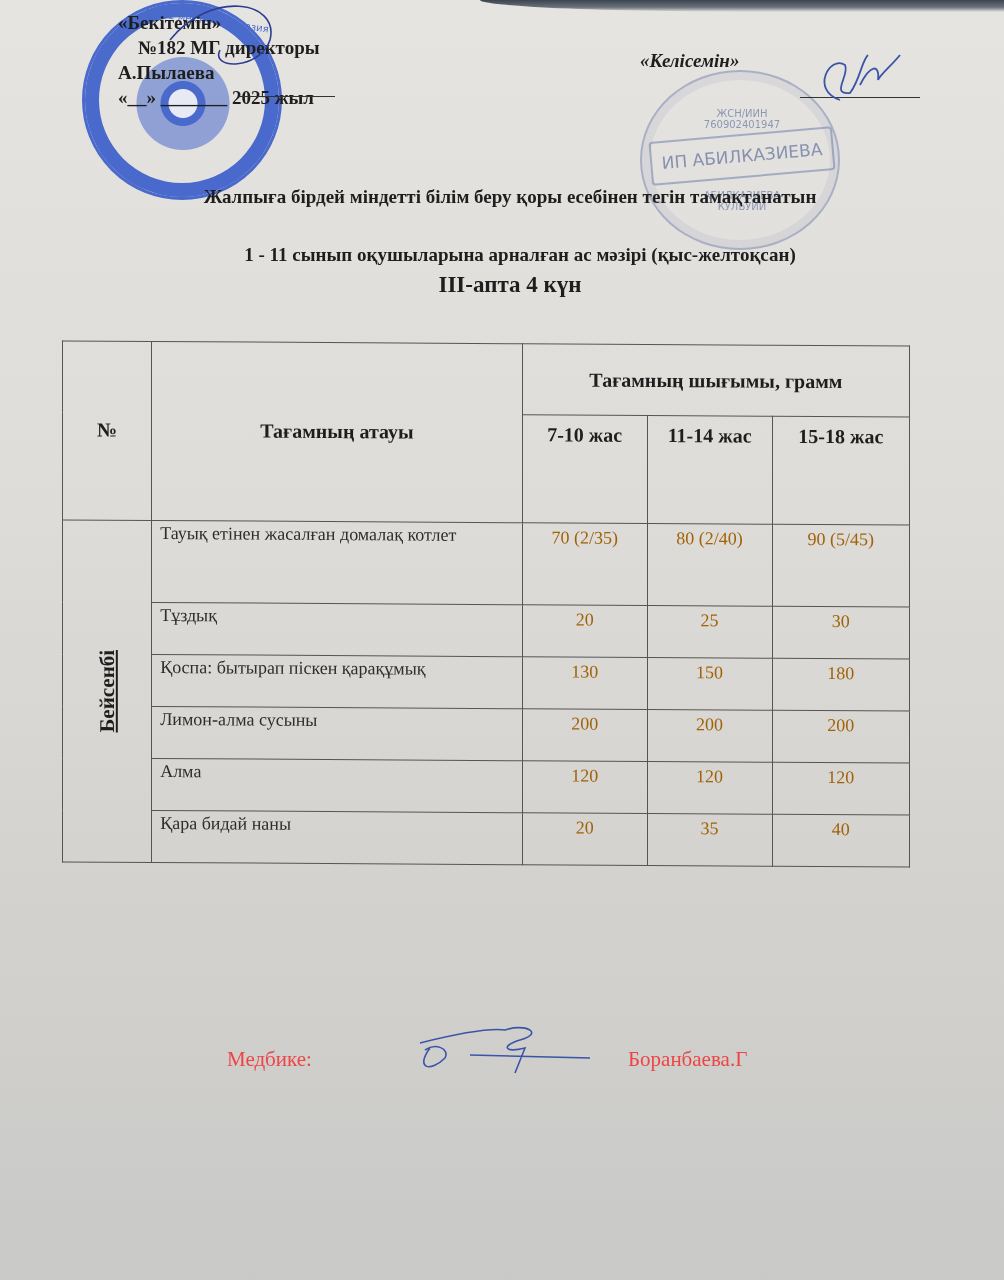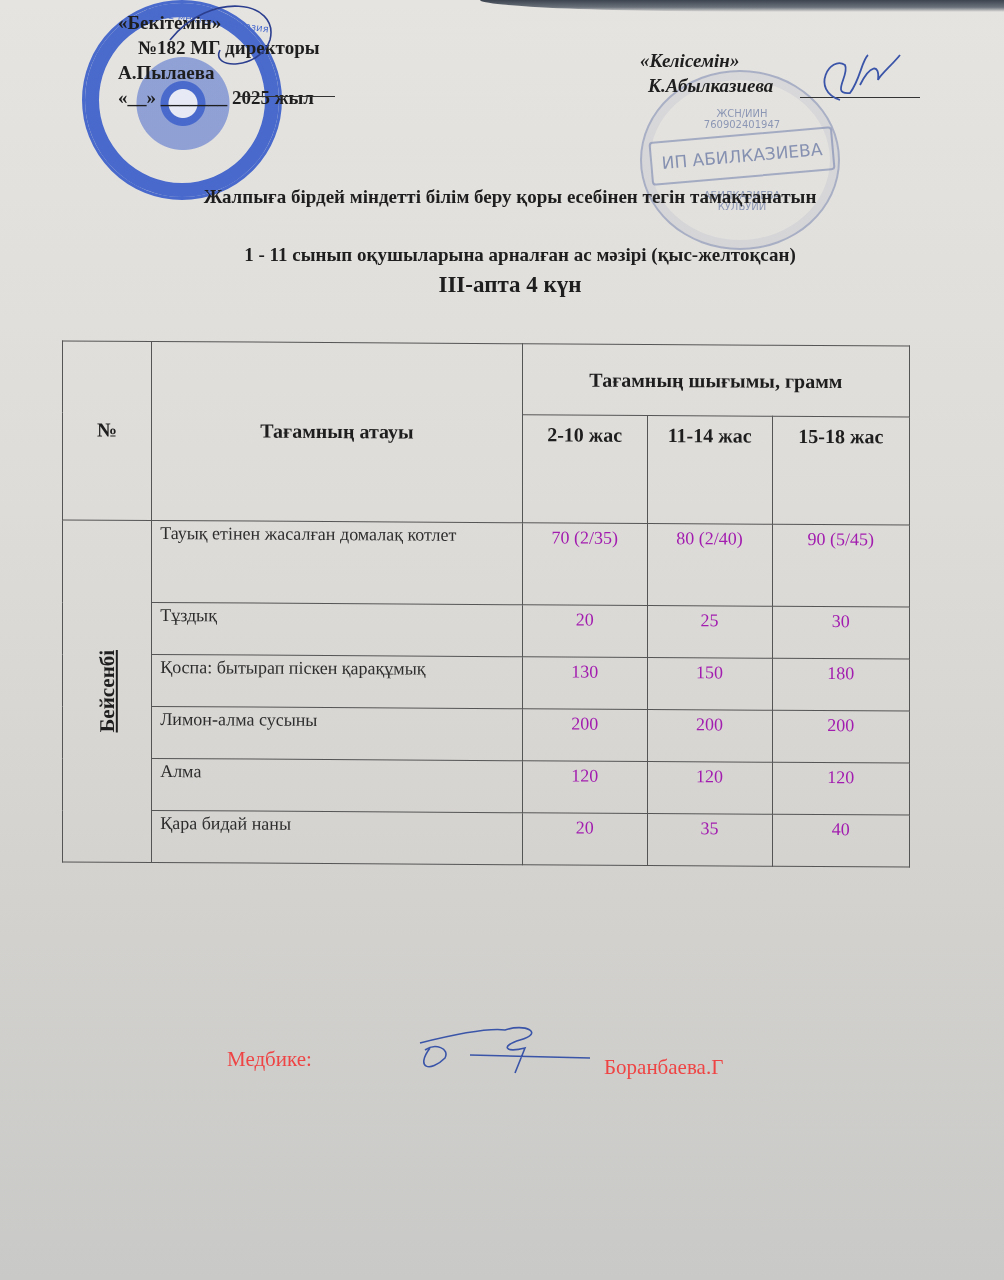--- a/index.html
+++ b/index.html
@@ -72,21 +72,21 @@
   .th-group { height: 68px; text-align: center; vertical-align: middle !important; }
   .th-age { height: 98px; padding-top: 8px; text-align: center; }
   td.day {
     position: relative; text-align: center; vertical-align: middle !important;
   }
   td.day span {
     display: inline-block; transform: rotate(-90deg); font-weight: bold; font-size: 21px;
     text-decoration: underline; white-space: nowrap;
   }
   td.name { padding: 2px 8px 0 8px; color: #2d2d2d; }
-  td.val { text-align: center; padding-top: 4px; color: #a21caf; }
+  td.val { text-align: center; padding-top: 4px; color: #a16207; }
   tr.r1 td { height: 76px; }
   tr.rn td { height: 46px; }
   .footer { position: absolute; top: 1047px; font-size: 21px; color: #ef4444; }
 </style>
 </head>
 <body>
 
 <div class="top-shadow"></div>
 
 <div class="stamp stamp-left">
@@ -106,21 +106,20 @@
 </svg>
 
 <div class="stamp stamp-right">
   <div class="small" style="left:40px; top:36px;">ЖСН/ИИН 760902401947</div>
   <div class="rect">ИП АБИЛКАЗИЕВА</div>
   <div class="small" style="left:40px; top:118px;">АБИЛКАЗИЕВА КУЛЬУЙИ</div>
 </div>
 
 <div class="block approve-right">
   <div>«Келісемін»</div>
-  <div style="padding-left:8px;">К.Абылказиева</div>
 </div>
 <div class="uline" style="left:800px; top:97px; width:120px;"></div>
 <svg class="sig" style="left:800px; top:35px;" width="120" height="75">
   <path d="M40 65 C 10 55, 30 20, 45 30 C 50 40, 30 60, 50 58 C 60 45, 62 25, 68 20 M60 50 C 70 30, 80 28, 78 45 C 80 40, 92 30, 100 20" fill="none" stroke="#3a55a8" stroke-width="1.8"></path>
 </svg>
 
 <div class="title" style="top:186px;">Жалпыға бірдей міндетті білім беру қоры  есебінен тегін тамақтанатын</div>
 <div class="title" style="top:204px; left:120px;margin-top:40px;">1 - 11 сынып оқушыларына арналған ас мәзірі (қыс-желтоқсан)</div>
 <div class="week-title">III-апта  4 күн</div>
 
@@ -132,21 +131,21 @@
       <col class="col-a">
       <col class="col-b">
   </colgroup>
   <tbody>
       <tr>
     <th rowspan="2" class="th-no">№</th>
     <th rowspan="2" class="th-name">Тағамның атауы</th>
     <th colspan="3" class="th-group">Тағамның шығымы, грамм</th>
   </tr>
   <tr>
-    <th class="th-age">2-10 жас</th>
+    <th class="th-age">7-10 жас</th>
     <th class="th-age">11-14 жас</th>
     <th class="th-age">15-18 жас</th>
   </tr>
   <tr class="r1">
     <td rowspan="6" class="day">
       <span>Бейсенбі</span>
     </td>
     <td class="name">Тауық етінен жасалған домалақ котлет</td>
     <td class="val">70 (2/35)</td>
     <td class="val">80 (2/40)</td>
@@ -182,13 +181,13 @@
     <td class="val">35</td>
     <td class="val">40</td>
   </tr>
 </tbody>
   </table>
 
 <div class="footer" style="left:227px;">Медбике:</div>
 <svg class="sig" style="left:410px; top:1018px;" width="190" height="60">
   <path d="M20 30 C 5 50, 20 55, 35 40 C 40 30, 25 25, 15 32 M10 25 C 50 15, 80 10, 95 12 C 115 5, 135 15, 110 22 C 90 28, 95 35, 115 30 L 105 55 M60 37 L 180 40" fill="none" stroke="#3a55a8" stroke-width="1.6"></path>
 </svg>
-<div class="footer" style="left:604px;margin-top:8px;">Боранбаева.Г</div>
+<div class="footer" style="left:628px;">Боранбаева.Г</div>
 
 </body></html>

